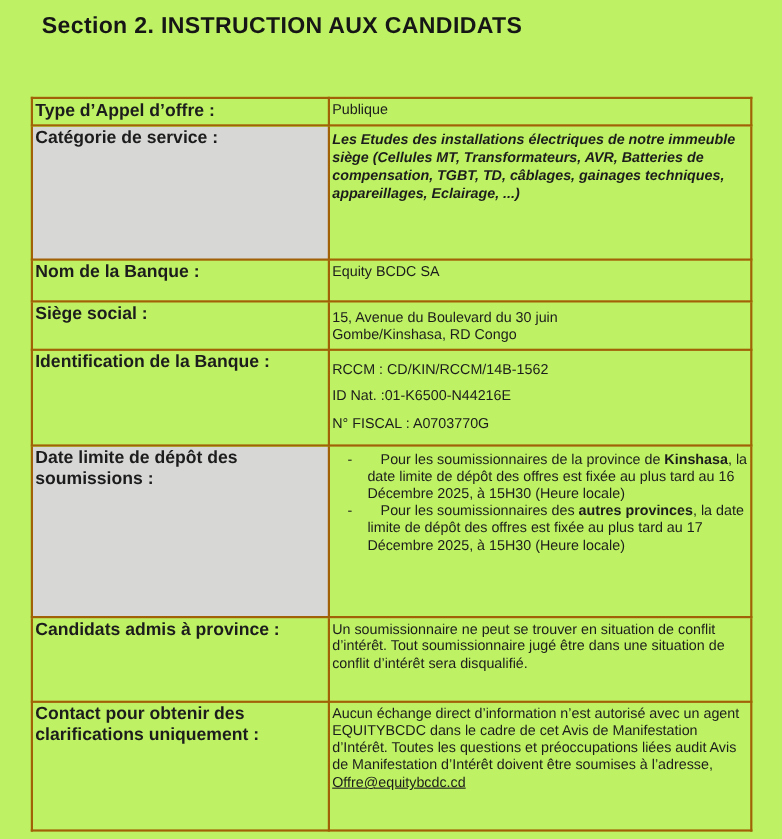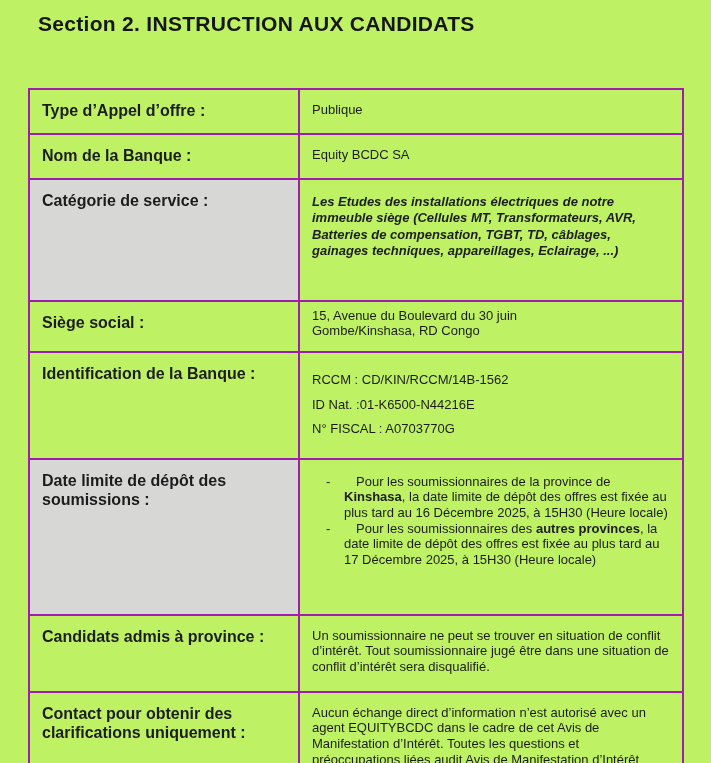--- a/index.html
+++ b/index.html
@@ -28,23 +28,23 @@
   }
   table.info-table {
     position: absolute;
     left: 28px;
     top: 88px;
     width: 654px;
     border-collapse: collapse;
     table-layout: fixed;
   }
   table.info-table td {
-    border: 2px solid #a21caf;
+    border: 2px solid #a16207;
     vertical-align: top;
-    padding: 12px;
+    padding: 2px;
     overflow: hidden;
   }
   td.label-cell {
     width: 270px;
     font-weight: bold;
     font-size: 16px;
     line-height: 1.18;
     padding: 2px 6px 2px 8px;
   }
   td.label-cell.shaded {
@@ -102,30 +102,30 @@
       <col style="width:270px">
       <col style="width:384px">
     </colgroup>
 
     <tbody>
         <tr style="height:24px;">
       <td class="label-cell">Type d’Appel d’offre :</td>
       <td class="value-cell">Publique</td>
     </tr>
 
-    <tr style="height:38px;">
-      <td class="label-cell">Nom de la Banque :</td>
-      <td class="value-cell">Equity BCDC SA</td>
-    </tr>
-
     <tr style="height:122px;">
       <td class="label-cell shaded">Catégorie de service :</td>
       <td class="value-cell">
         <div class="category-text">Les Etudes des installations électriques de notre immeuble siège (Cellules MT, Transformateurs, AVR, Batteries de compensation, TGBT, TD, câblages, gainages techniques, appareillages, Eclairage, ...)</div>
       </td>
+    </tr>
+
+    <tr style="height:38px;">
+      <td class="label-cell">Nom de la Banque :</td>
+      <td class="value-cell">Equity BCDC SA</td>
     </tr>
 
     <tr style="height:44px;">
       <td class="label-cell">Siège social :</td>
       <td class="value-cell" style="padding-top:6px;">
         <span class="val-line">15, Avenue du Boulevard du 30 juin</span>
         <span class="val-line">Gombe/Kinshasa, RD Congo</span>
       </td>
     </tr>
 

